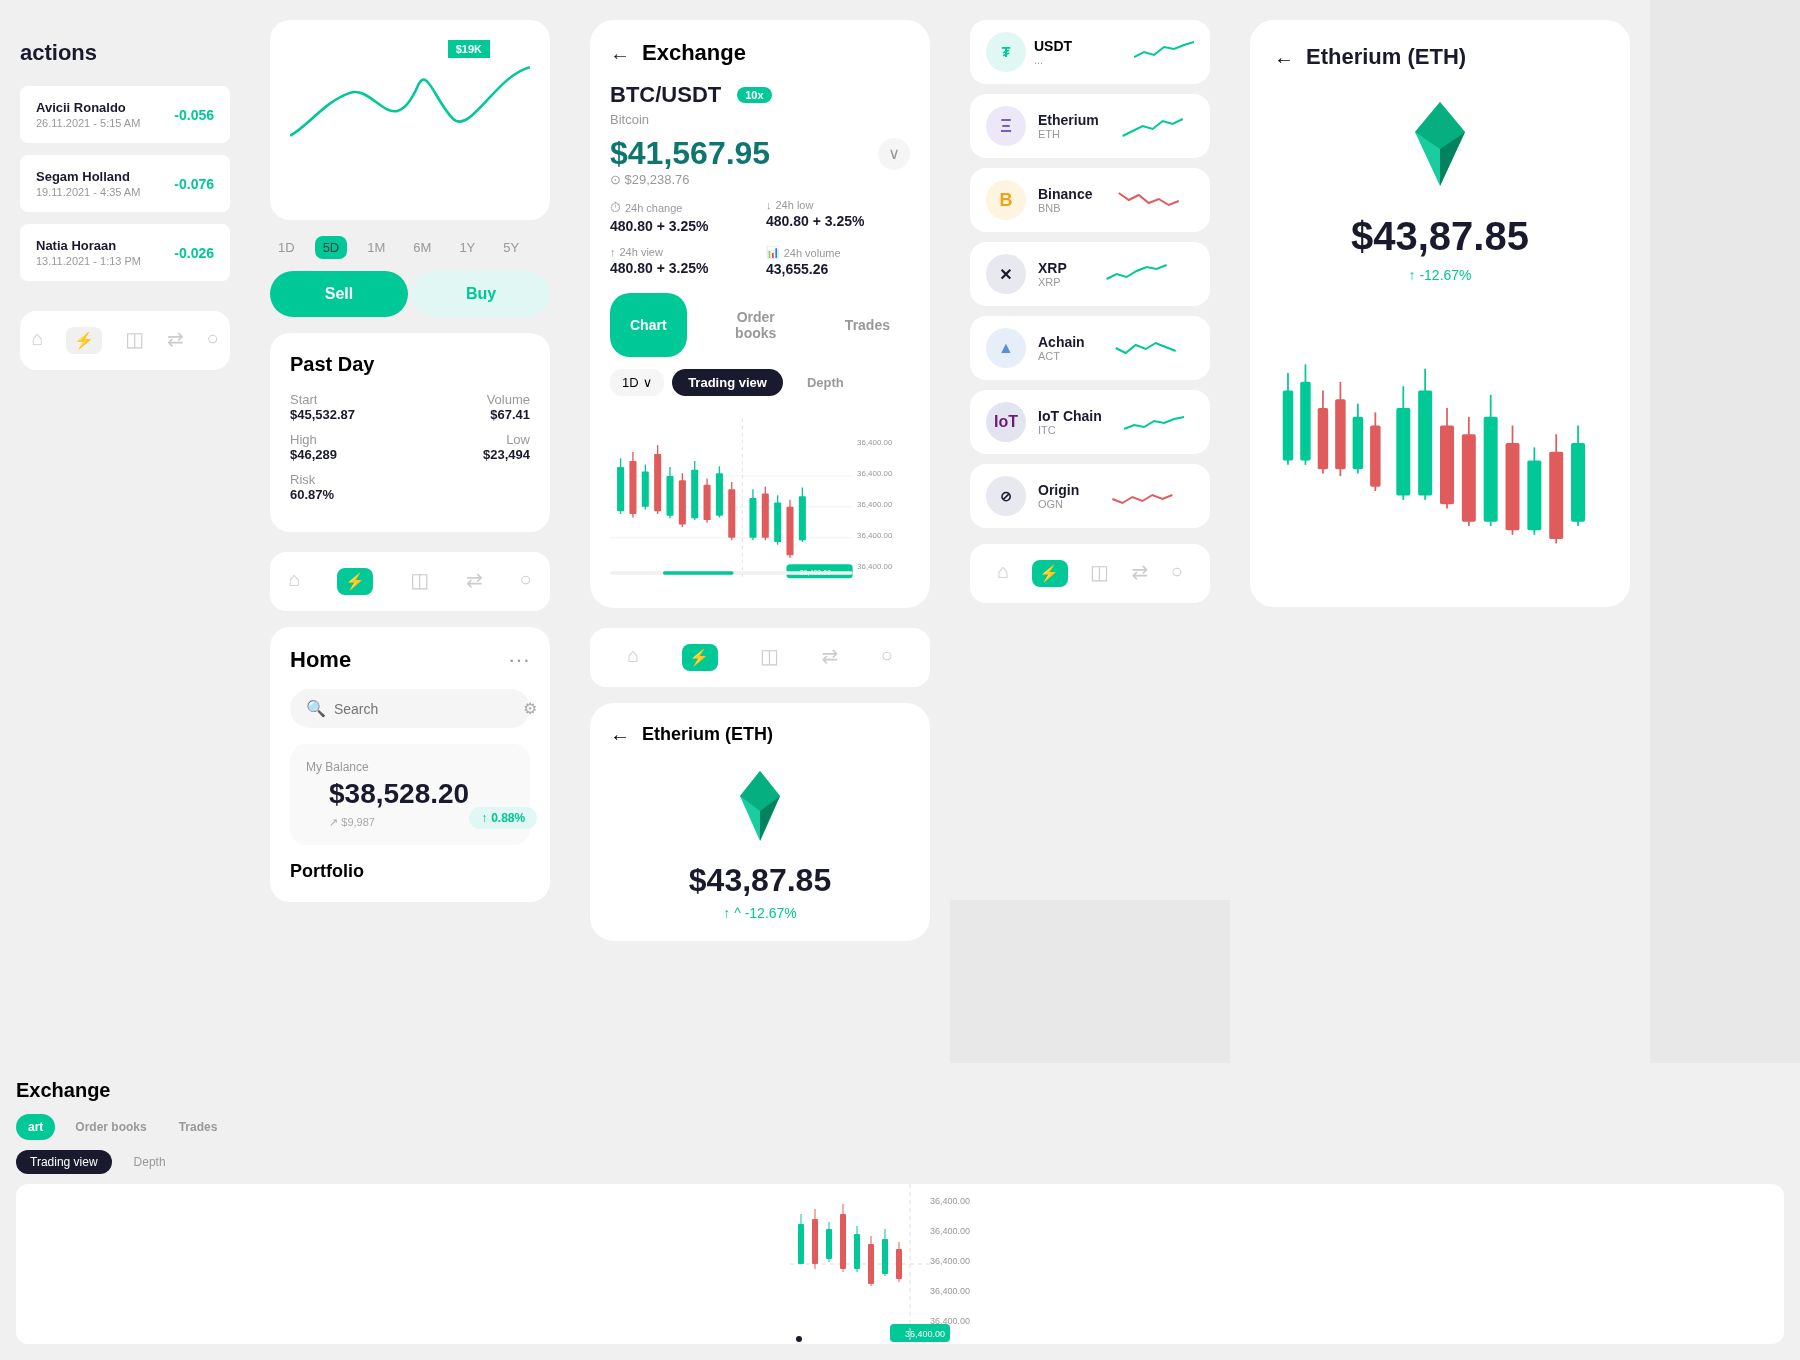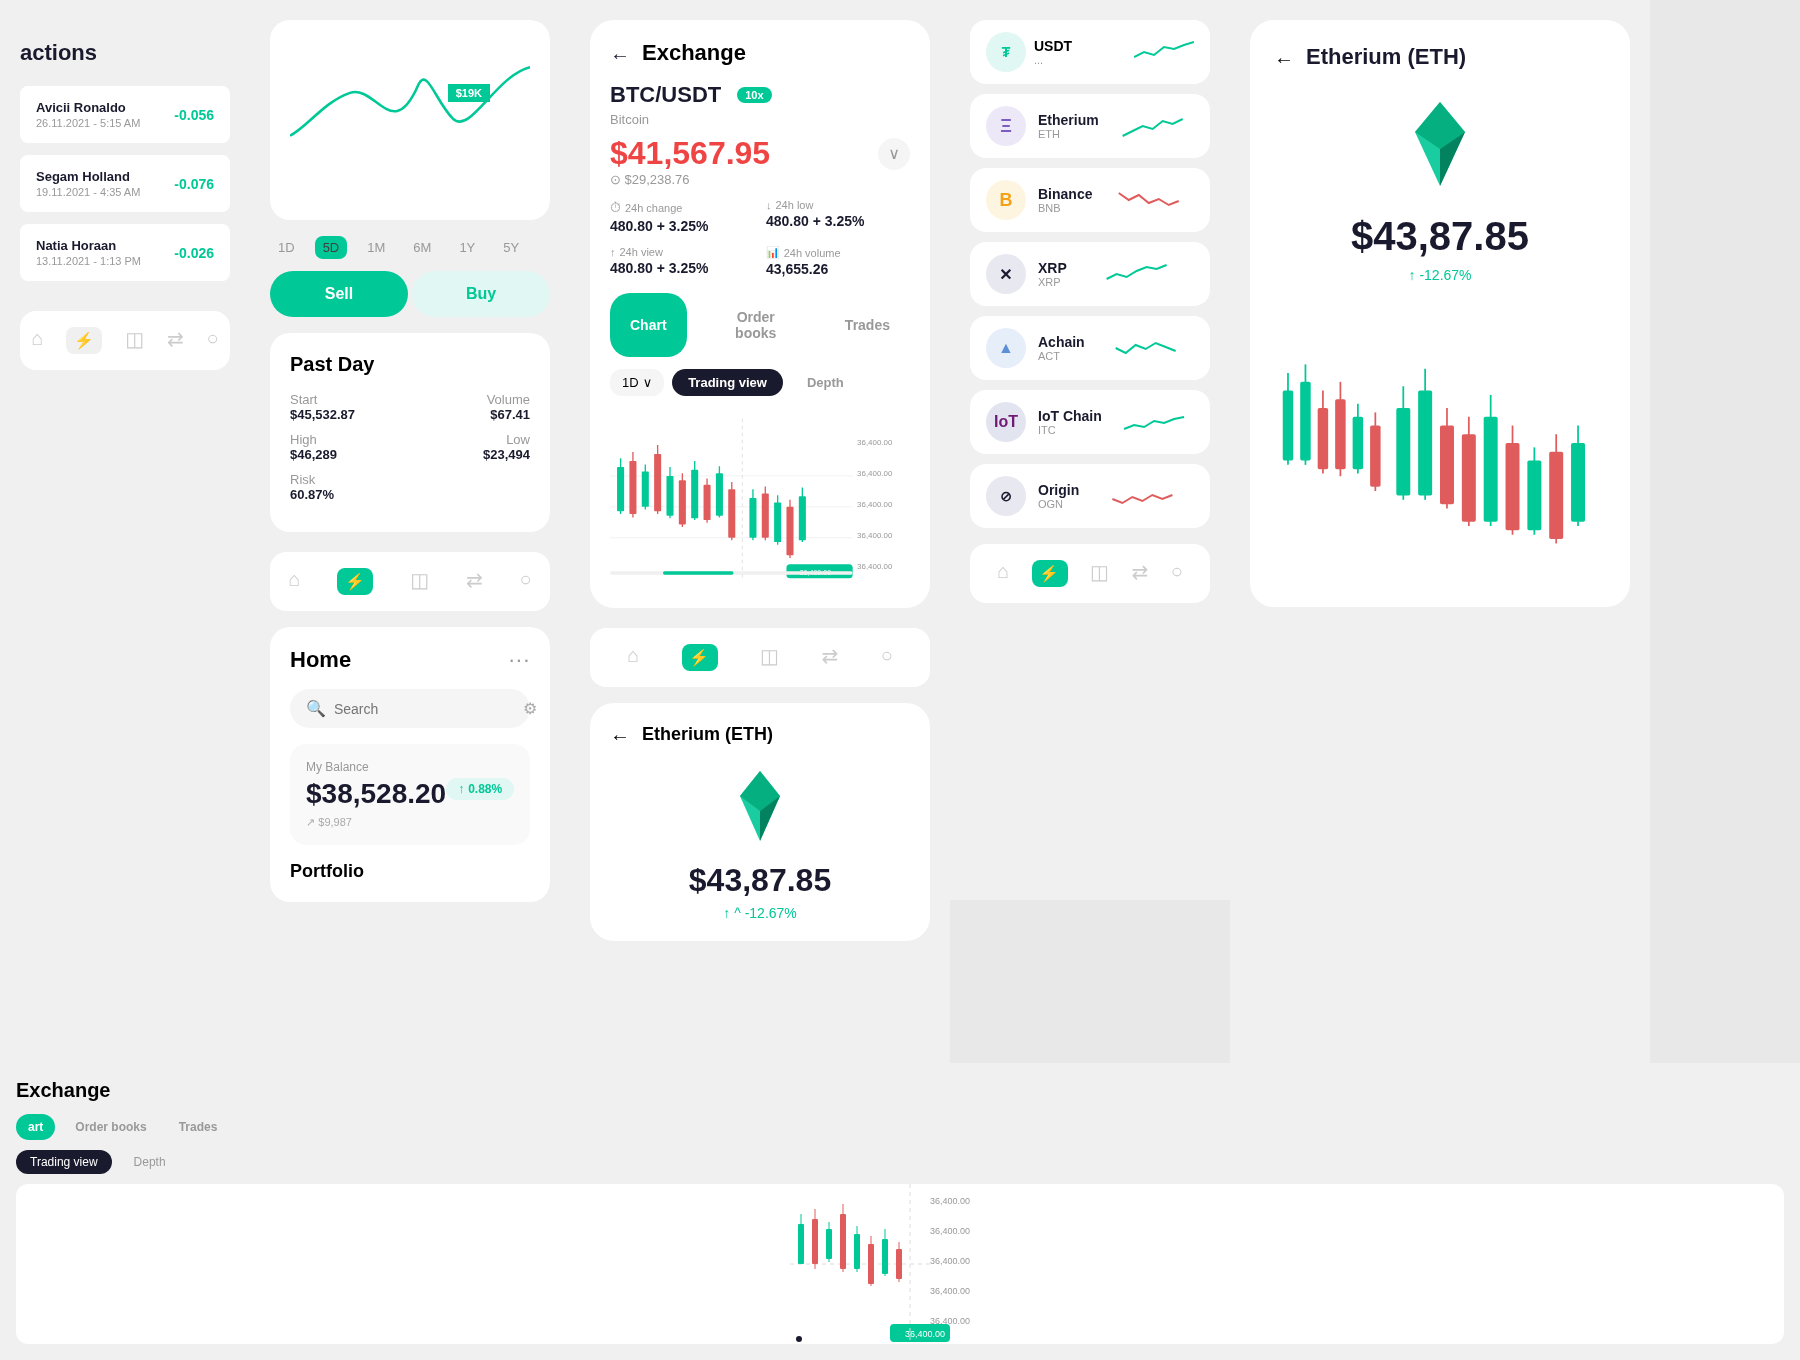--- a/index.html
+++ b/index.html
@@ -88,21 +88,20 @@
     .price-badge {
       background: #00c896;
       color: #fff;
       font-size: 11px;
       font-weight: 700;
       border-radius: 0;
       padding: 3px 8px;
       position: absolute;
       top: 20px;
       right: 60px;
-      margin-top: 44px;
     }
 
     .time-filters {
       display: flex;
       gap: 12px;
       margin: 12px 0;
       align-items: center;
     }
 
     .time-btn {
@@ -323,21 +322,21 @@
 
     .btc-label {
       font-size: 13px;
       color: #999;
       margin-bottom: 8px;
     }
 
     .btc-price {
       font-size: 32px;
       font-weight: 800;
-      color: #ef4444;
+      color: #0f766e;
     }
 
     .btc-price-sub {
       font-size: 13px;
       color: #999;
       margin-bottom: 12px;
     }
 
     .stats-grid {
       display: grid;
@@ -694,21 +693,21 @@
     </div>
 
     <div class="search-bar">
       <span style="color:#aaa;font-size:16px;">🔍</span>
       <input type="text" placeholder="Search" style="">
       <span style="color:#aaa;font-size:16px;">⚙</span>
     </div>
 
     <div class="balance-section">
       <div class="balance-label">My Balance</div>
-      <div style="display:flex;align-items:flex-start;justify-content:space-between;">
+      <div style="display:flex;align-items:flex-end;justify-content:space-between;margin-left:23px;">
         <div>
           <div class="balance-amount">$38,528.20</div>
           <div class="balance-sub">↗ <span>$9,987</span></div>
         </div>
         <div class="balance-badge">
           <span>↑</span>
           <span>0.88%</span>
         </div>
       </div>
     </div>

